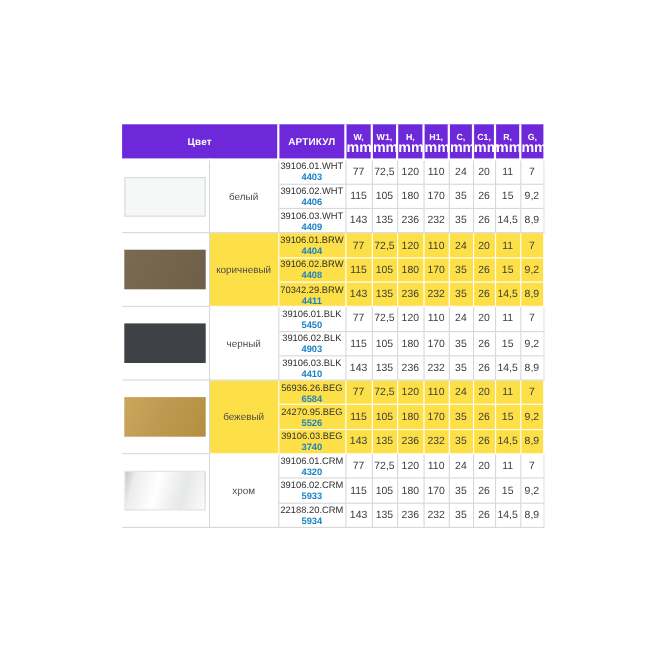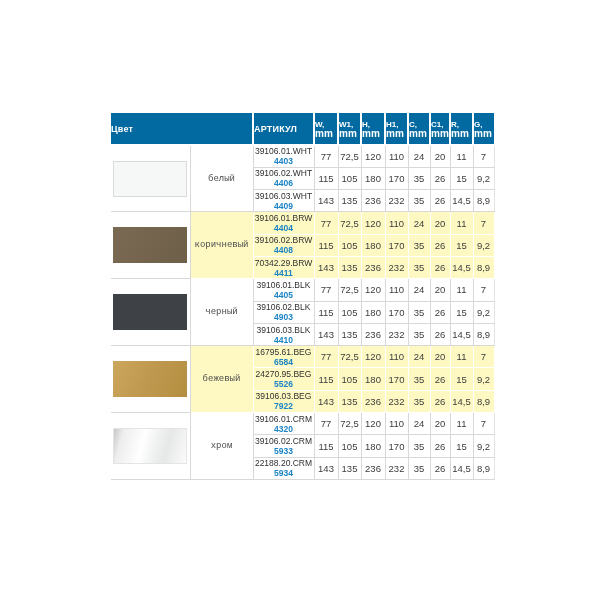--- a/index.html
+++ b/index.html
@@ -15,57 +15,57 @@
     left: 111px;
     top: 113px;
   }
   table.spec-table {
     border-collapse: collapse;
     table-layout: fixed;
     width: 383px;
   }
   
   .spec-table th {
-    background: #0369a1;
+    background: #6d28d9;
     color: #ffffff;
     font-weight: bold;
     padding: 0;
     height: 31px;
     border-right: 2px solid #ffffff;
     border-bottom: 2px solid #ffffff;
-    text-align: left;
+    text-align: center;
     vertical-align: middle;
   }
   .spec-table th:last-child { border-right: none; }
   .th-color, .th-article { font-size: 9px; letter-spacing: 0.2px; }
   .th-dim { font-size: 8px; line-height: 9px; }
-  .th-dim .dim-unit { display: block; font-size: 10px; }
+  .th-dim .dim-unit { display: block; font-size: 13px; }
   
   .spec-table tr { height: 22.3px; }
   .spec-table td {
     padding: 0;
     text-align: center;
     vertical-align: middle;
     background: #ffffff;
     border-right: 1px solid #d8d8d8;
     border-bottom: 1px solid #d8d8d8;
   }
   .spec-table td:last-child { border-right: 1px solid #e3e3e3; }
   .spec-table tr.shaded td {
-    background: #fef9c3;
+    background: #fde047;
     border-right: 1px solid #ffffff;
     border-bottom: 1px solid #ffffff;
   }
   .spec-table tr td.swatch-cell {
     background: #ffffff;
     border-right: 1px solid #d8d8d8;
     border-bottom: 1px solid #d8d8d8;
   }
   .dim-cell  { font-size: 9.5px; color: #3c3c3c; }
-  .name-cell { font-size: 9px;   color: #4c4c4c; font-family: Liberation Mono, monospace; }
+  .name-cell { font-size: 9px;   color: #4c4c4c; }
   .article-cell { line-height: 10px; }
   .article-code   { font-size: 8.5px; font-weight: normal; color: #2f2f2f; white-space: nowrap; }
   .article-number { font-size: 8.5px; font-weight: bold; color: #1b83c5; cursor: pointer; }
   
   .swatch { width: 74px; height: 36px; margin: 0 auto; box-sizing: border-box; }
   .swatch-white  { background: #f6f7f7; border: 1px solid #d9dadb; }
   .swatch-brown  { background: linear-gradient(115deg, #7a6a54 0%, #75654f 45%, #6e5f49 100%); }
   .swatch-black  { background: #3e4146; }
   .swatch-beige  { background: linear-gradient(115deg, #cba75c 0%, #bf9950 45%, #b48e3f 100%); }
   .swatch-chrome {
@@ -198,21 +198,21 @@
           <td class="dim-cell">14,5</td>
           <td class="dim-cell">8,9</td>
         </tr>
         <tr>
           <td rowspan="3" class="swatch-cell">
             <div class="swatch swatch-black"></div>
           </td>
           <td rowspan="3" class="name-cell">черный</td>
           <td class="article-cell">
             <div class="article-code">39106.01.BLK</div>
-            <div class="article-number">4405</div>
+            <div class="article-number">5450</div>
           </td>
           <td class="dim-cell">77</td>
           <td class="dim-cell">72,5</td>
           <td class="dim-cell">120</td>
           <td class="dim-cell">110</td>
           <td class="dim-cell">24</td>
           <td class="dim-cell">20</td>
           <td class="dim-cell">11</td>
           <td class="dim-cell">7</td>
         </tr>
@@ -243,21 +243,21 @@
           <td class="dim-cell">26</td>
           <td class="dim-cell">14,5</td>
           <td class="dim-cell">8,9</td>
         </tr>
         <tr class="shaded">
           <td rowspan="3" class="swatch-cell">
             <div class="swatch swatch-beige"></div>
           </td>
           <td rowspan="3" class="name-cell">бежевый</td>
           <td class="article-cell">
-            <div class="article-code">16795.61.BEG</div>
+            <div class="article-code">56936.26.BEG</div>
             <div class="article-number">6584</div>
           </td>
           <td class="dim-cell">77</td>
           <td class="dim-cell">72,5</td>
           <td class="dim-cell">120</td>
           <td class="dim-cell">110</td>
           <td class="dim-cell">24</td>
           <td class="dim-cell">20</td>
           <td class="dim-cell">11</td>
           <td class="dim-cell">7</td>
@@ -272,21 +272,21 @@
           <td class="dim-cell">180</td>
           <td class="dim-cell">170</td>
           <td class="dim-cell">35</td>
           <td class="dim-cell">26</td>
           <td class="dim-cell">15</td>
           <td class="dim-cell">9,2</td>
         </tr>
         <tr class="shaded">
           <td class="article-cell">
             <div class="article-code">39106.03.BEG</div>
-            <div class="article-number">7922</div>
+            <div class="article-number">3740</div>
           </td>
           <td class="dim-cell">143</td>
           <td class="dim-cell">135</td>
           <td class="dim-cell">236</td>
           <td class="dim-cell">232</td>
           <td class="dim-cell">35</td>
           <td class="dim-cell">26</td>
           <td class="dim-cell">14,5</td>
           <td class="dim-cell">8,9</td>
         </tr>

